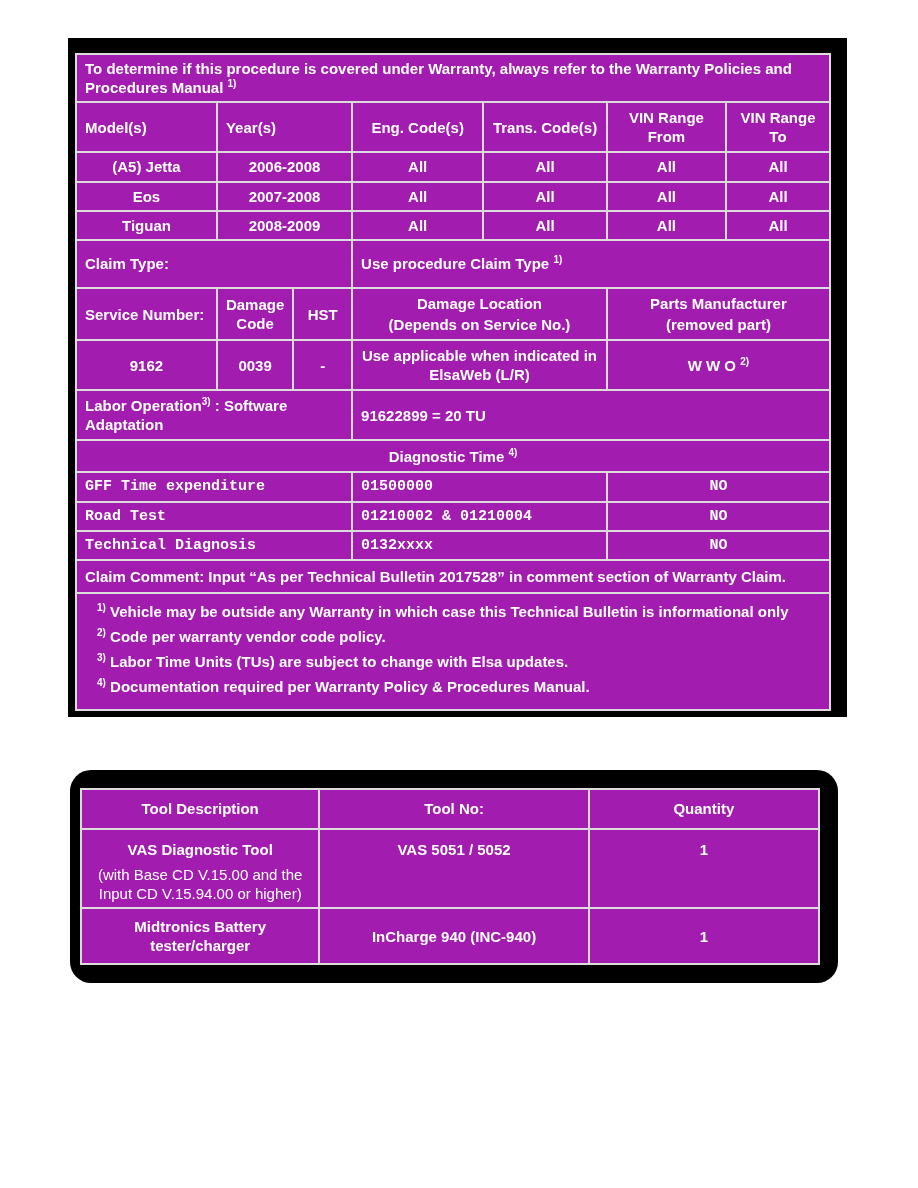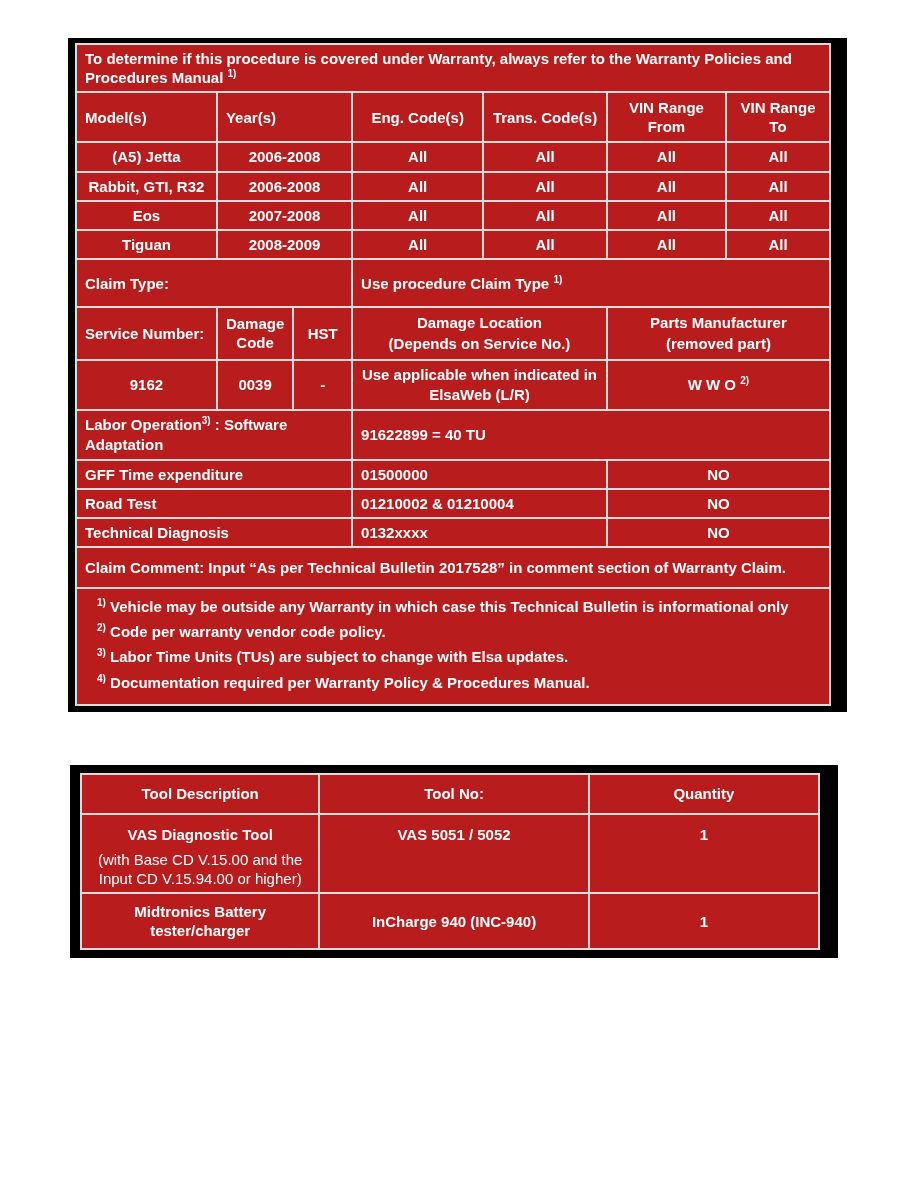--- a/index.html
+++ b/index.html
@@ -12,30 +12,32 @@
     background: #000000;
   }
   .main-frame {
     margin: 38px 0 0 68px;
     width: 779px;
     padding: 5px 16px 6px 7px;
   }
   .tools-frame {
     margin: 53px 0 0 70px;
     width: 768px;
-    padding: 8px 18px 8px 10px;
+    padding: 8px 18px 18px 10px;
+    border-radius: 21px;
   }
   table {
     width: 100%;
     border-collapse: collapse;
-    background: #b91c1c;
+    background: #a21caf;
     color: #ffffff;
     font-size: 15px;
     font-weight: bold;
     line-height: 1.28;
+    margin-top: 10px;
   }
   table, td, th {
     border: 2px solid #dcdcdc;
   }
   td {
     padding: 4px 8px;
     text-align: center;
     vertical-align: middle;
   }
   td.left { text-align: left; }
@@ -46,22 +48,22 @@
   }
   
   tr.intro-row td      { height: 46px; }
   tr.model-header td   { height: 50px; }
   tr.model-row td      { height: 27px; }
   tr.claim-type-row td { height: 48px; }
   tr.section-row td    { height: 32px; }
   tr.saga-header td    { height: 52px; }
   tr.saga-data td      { height: 50px; }
   tr.labor-row td      { height: 50px; }
-  tr.diag-row td       { height: 23px; }
-  tr.comment-row td    { height: 41px; }
+  tr.diag-row td       { height: 23px; font-family: Liberation Mono, monospace; }
+  tr.comment-row td    { height: 33px; }
   tr.footnote-row td   { height: 100px; padding: 6px 20px; }
   .fn-line { margin: 2px 0 6px 0; }
   .two-line div { padding: 1px 0; }
   
   .tools-table tr.t-header td { height: 40px; }
   .tools-table tr.t-row1 td   { height: 76px; text-align: center; }
   .tools-table tr.t-row2 td   { height: 56px; }
   .tool-note {
     font-weight: normal;
     margin-top: 6px;
@@ -102,28 +104,20 @@
 
     <tr class="model-row">
       <td>(A5) Jetta</td>
       <td colspan="2">2006-2008</td>
       <td>All</td>
       <td>All</td>
       <td>All</td>
       <td>All</td>
     </tr>
     <tr class="model-row">
-      <td>Rabbit, GTI, R32</td>
-      <td colspan="2">2006-2008</td>
-      <td>All</td>
-      <td>All</td>
-      <td>All</td>
-      <td>All</td>
-    </tr>
-    <tr class="model-row">
       <td>Eos</td>
       <td colspan="2">2007-2008</td>
       <td>All</td>
       <td>All</td>
       <td>All</td>
       <td>All</td>
     </tr>
     <tr class="model-row">
       <td>Tiguan</td>
       <td colspan="2">2008-2009</td>
@@ -164,23 +158,29 @@
       <td colspan="2">
         <span>W W O</span>
         <sup class="fn">2)</sup>
       </td>
     </tr>
 
     <tr class="labor-row">
       <td colspan="3" class="left">
         <span>Labor Operation</span><sup class="fn">3)</sup><span> : Software Adaptation</span>
       </td>
-      <td colspan="4" class="left">91622899 = 40 TU</td>
-    </tr>
-
+      <td colspan="4" class="left">91622899 = 20 TU</td>
+    </tr>
+
+    <tr class="section-row">
+      <td colspan="7">
+        <span>Diagnostic Time</span>
+        <sup class="fn">4)</sup>
+      </td>
+    </tr>
 
     <tr class="diag-row">
       <td colspan="3" class="left">GFF Time expenditure</td>
       <td colspan="2" class="left">01500000</td>
       <td colspan="2">NO</td>
     </tr>
     <tr class="diag-row">
       <td colspan="3" class="left">Road Test</td>
       <td colspan="2" class="left">01210002 &amp; 01210004</td>
       <td colspan="2">NO</td>

